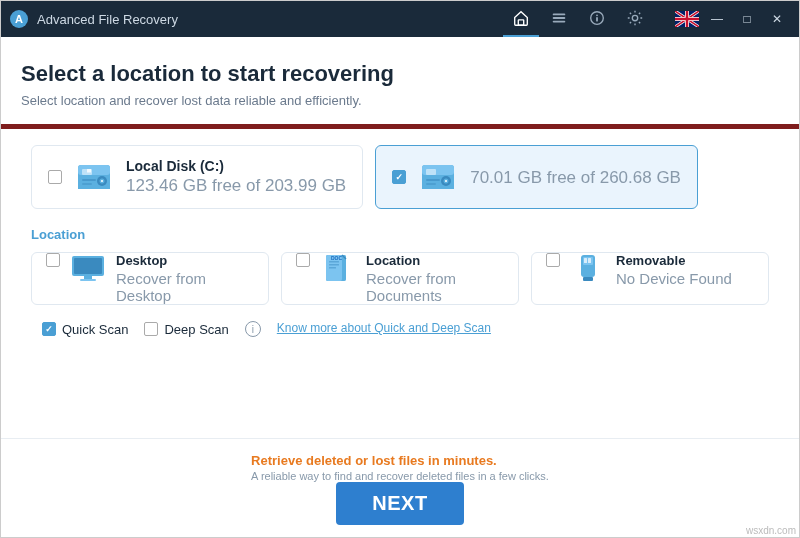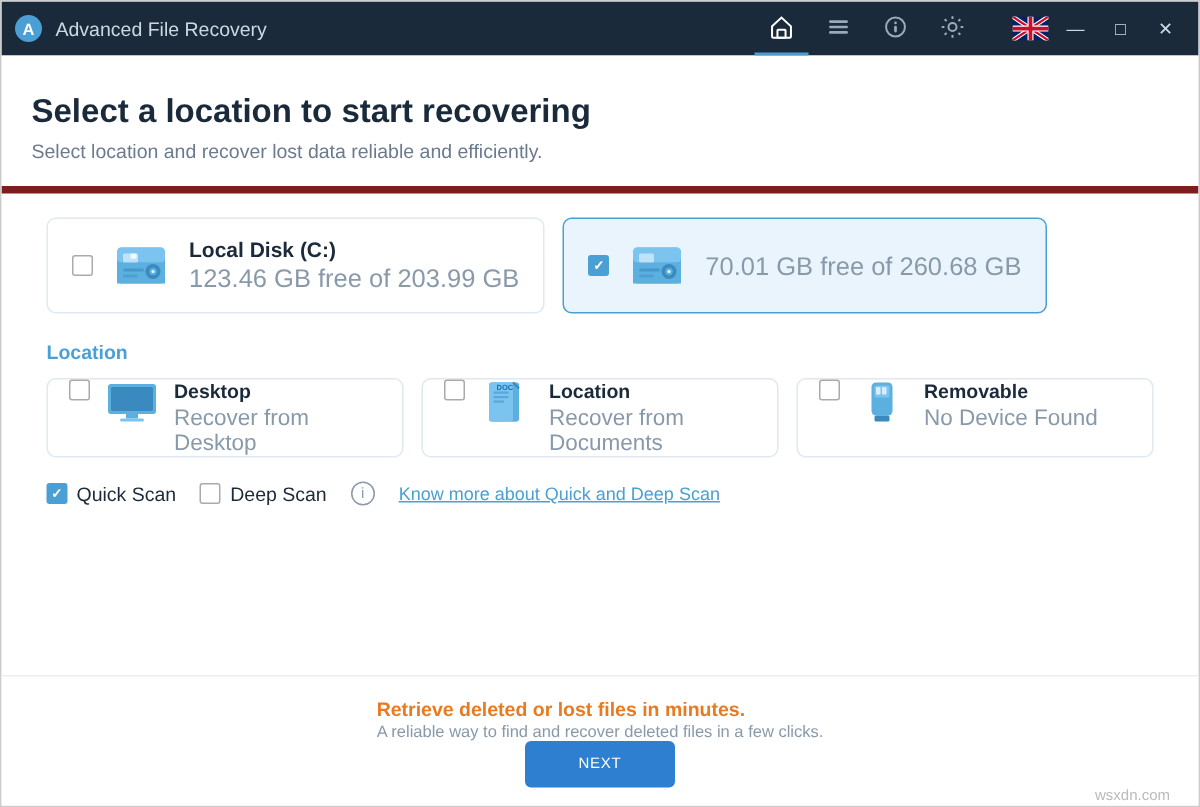--- a/index.html
+++ b/index.html
@@ -213,23 +213,23 @@
     }
     .location-desc {
       font-size: 15px;
       color: #8899aa;
       margin-top: 2px;
     }
 
     
     .scan-options {
       display: flex;
-      align-items: center;
       gap: 16px;
       margin-bottom: 0;
+      margin-left: 11px;
     }
     .scan-option {
       display: flex;
       align-items: center;
       gap: 6px;
       cursor: pointer;
     }
     .scan-checkbox {
       width: 14px;
       height: 14px;
@@ -293,31 +293,31 @@
       font-size: 11px;
       color: #8899aa;
       margin-top: 2px;
     }
     .next-btn {
       background: #2e7fcf;
       color: white;
       border: none;
       border-radius: 4px;
       padding: 10px 36px;
-      font-size: 10px;
-      font-weight: 400;
+      font-size: 20px;
+      font-weight: 700;
       cursor: pointer;
       letter-spacing: 0.5px;
     }
 
     
     .watermark {
       position: absolute;
       bottom: 2px;
-      right: 20px;
+      right: 4px;
       font-size: 10px;
       color: #bbb;
     }
   </style>
 </head>
 <body>
 
 <div class="title-bar">
 
   <svg class="title-bar-logo" viewBox="0 0 20 20">

